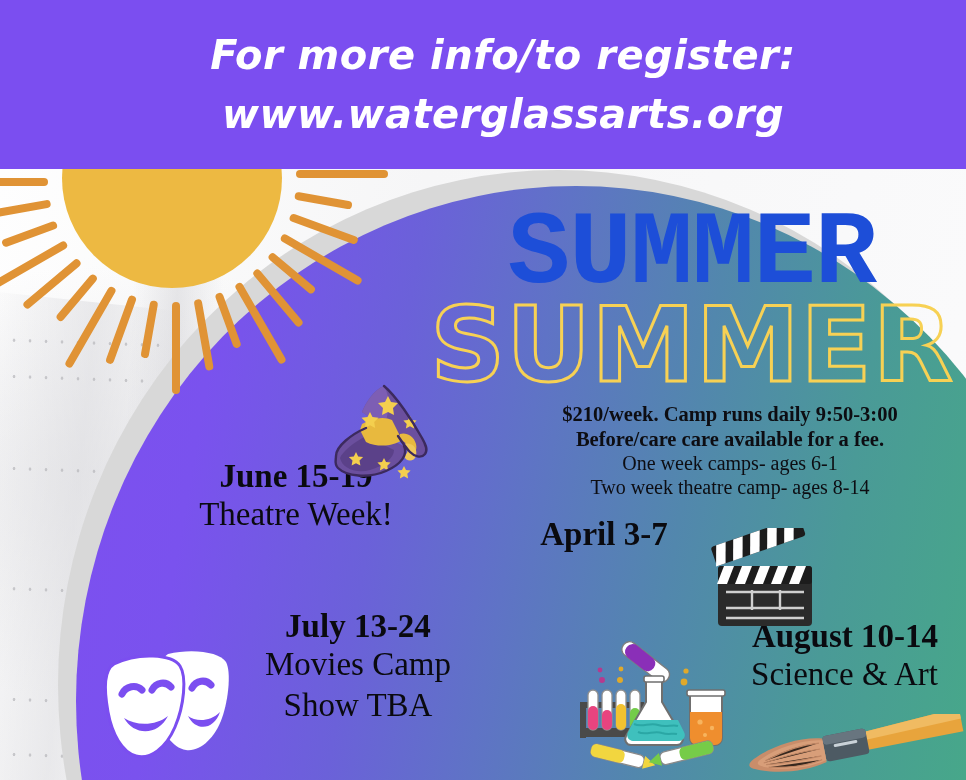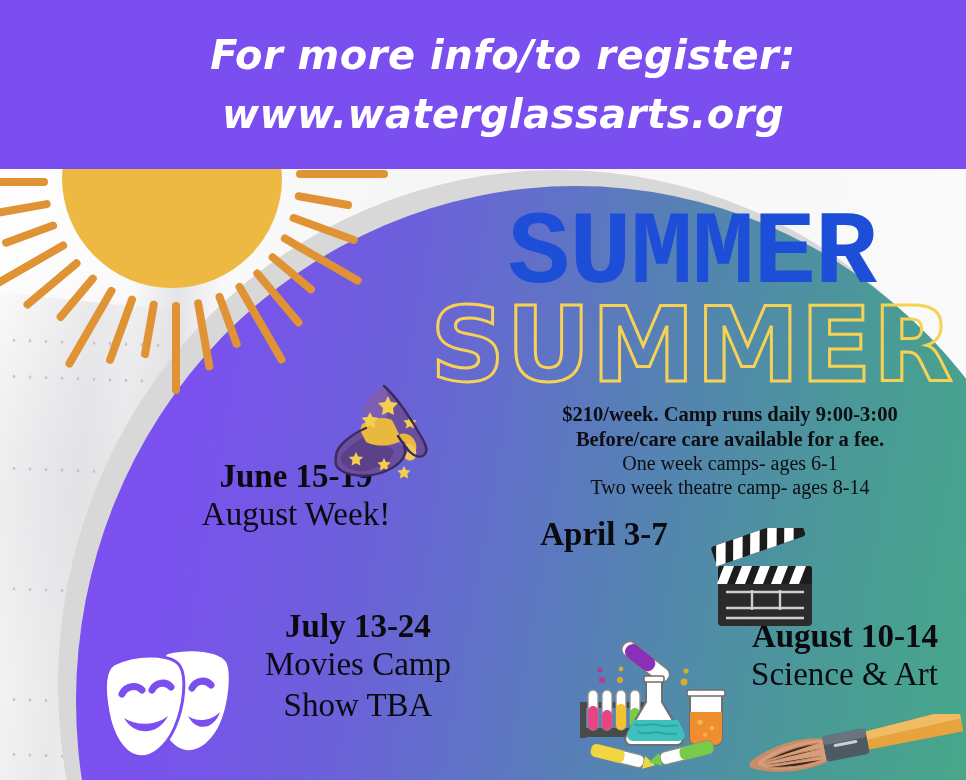--- a/index.html
+++ b/index.html
@@ -281,29 +281,29 @@
     <div class="header-line">For more info/to register:</div>
     <div class="header-line">www.waterglassarts.org</div>
   </div>
 
   <div class="title-block">
     <div class="title-summer">SUMMER</div>
     <div class="title-camps">SUMMER</div>
   </div>
 
   <div class="info-block">
-    <div class="info-line bold">$210/week. Camp runs daily 9:00-3:00</div>
+    <div class="info-line bold">$210/week. Camp runs daily 9:50-3:00</div>
     <div class="info-line bold">Before/care care available for a fee.</div>
     <div class="info-line">One week camps- ages 6-1</div>
     <div class="info-line">Two week theatre camp- ages 8-14</div>
   </div>
 
   <div class="session session-wizard">
     <div class="date">June 15-19</div>
-    <div class="name">August Week!</div>
+    <div class="name">Theatre Week!</div>
   </div>
 
   <div class="session session-theatre">
     <div class="date">July 13-24</div>
     <div class="name">Movies Camp</div>
     <div class="name">Show TBA</div>
   </div>
 
   <div class="session session-movies">
     <div class="date">April 3-7</div>

